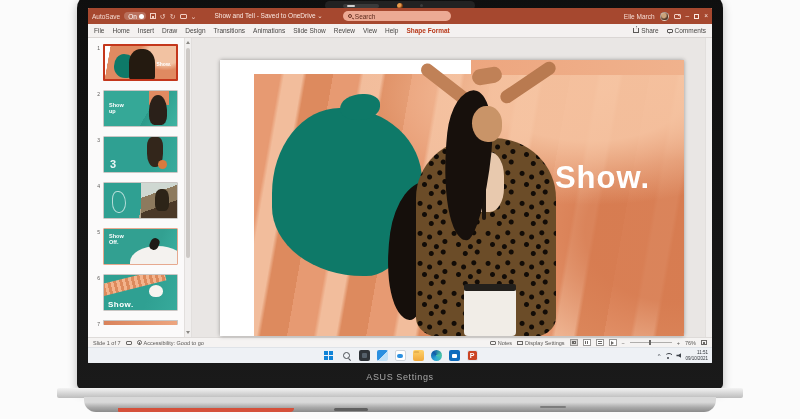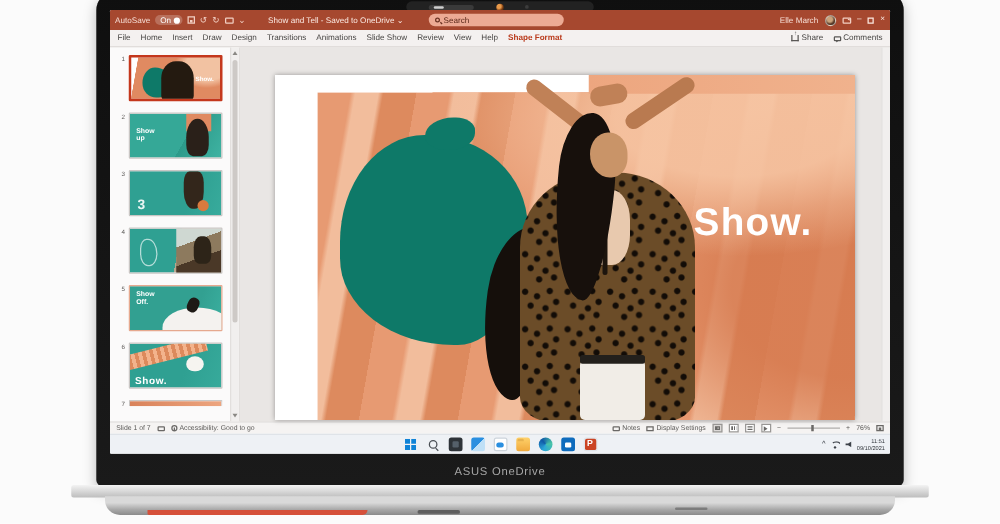--- a/index.html
+++ b/index.html
@@ -457,21 +457,21 @@
           <span class="i-vol"></span>
           <span class="clock">
             <div>11:51</div>
             <div>09/10/2021</div>
           </span>
         </span>
       </div>
 
     </div>
 
-    <div class="brand">ASUS OneDrive</div>
+    <div class="brand">ASUS Settings</div>
   </div>
 
   <div class="deck"></div>
   <div class="base">
     <span class="base-red"></span>
     <span class="base-notch"></span>
     <span class="base-vent"></span>
   </div>
 
 </div>

